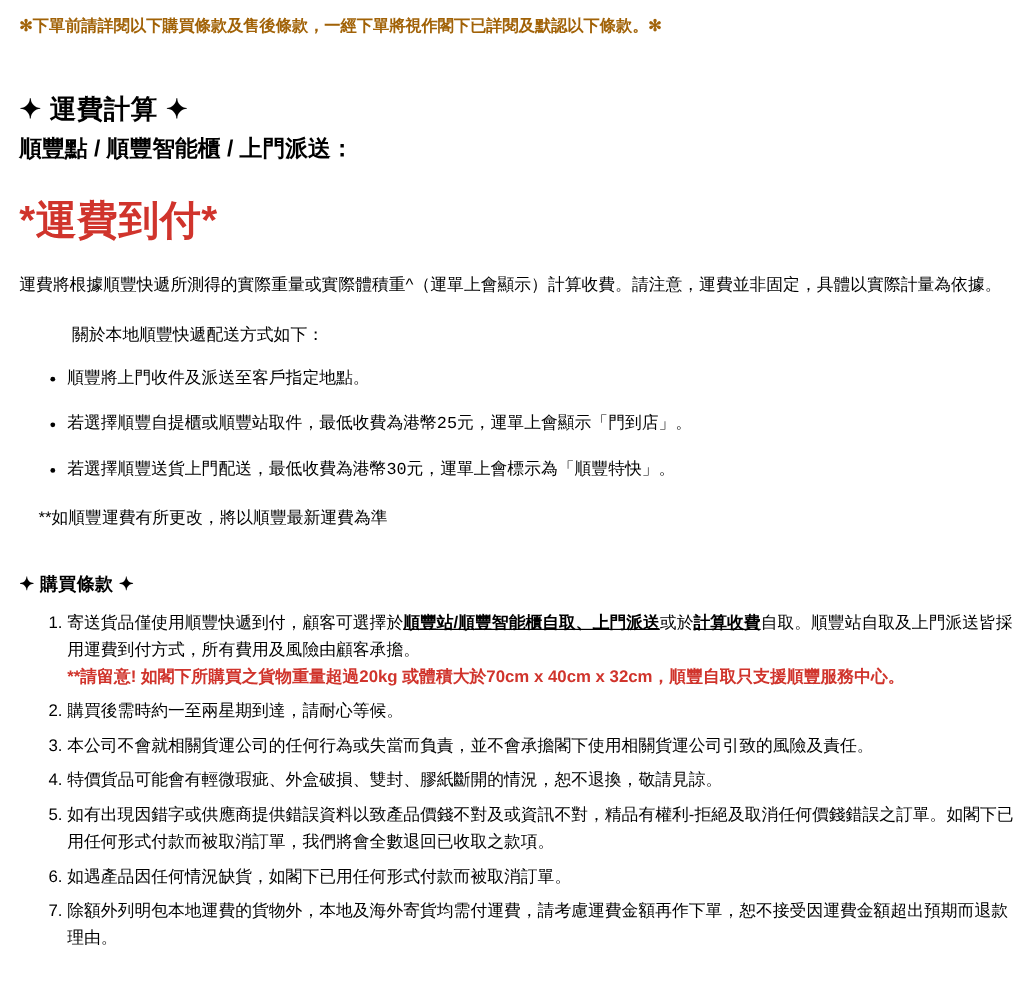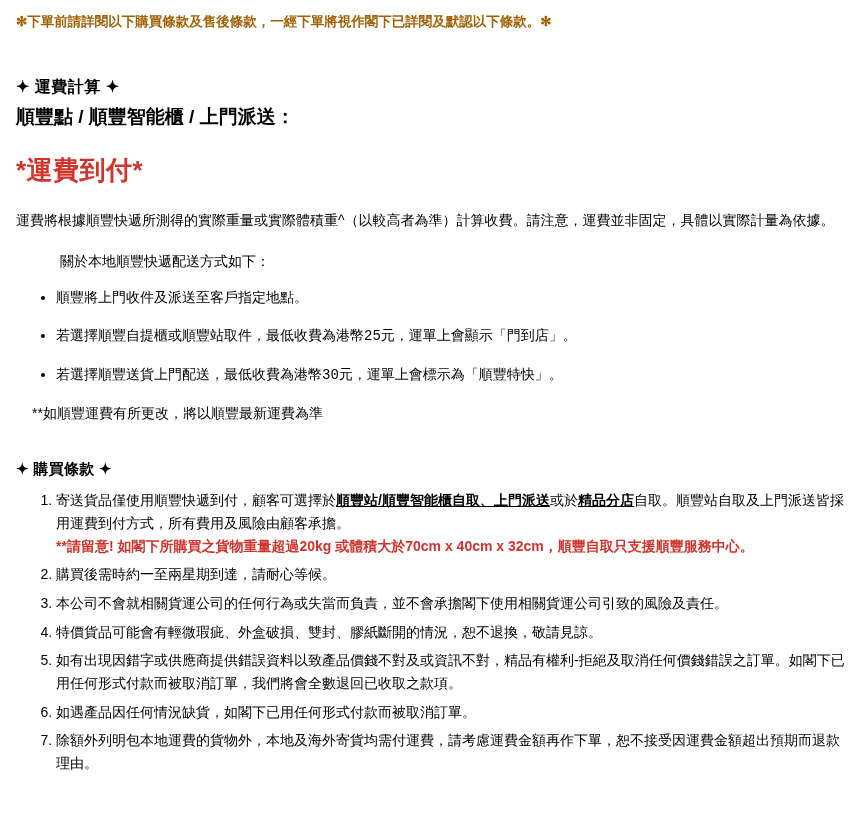--- a/index.html
+++ b/index.html
@@ -24,35 +24,35 @@
     color: #a16207;
     font-weight: bold;
     font-size: 13.5px;
     line-height: 1.5;
     margin: 2px 0 0 0;
     letter-spacing: 0px;
   }
   .spacer-lg { height: 44px; }
 
   h2.section-title {
-    font-size: 16px;
+    font-size: 22px;
     font-weight: bold;
     margin: 0;
     line-height: 1.35;
     letter-spacing: 0.5px;
   }
   h3.sub-title {
     font-size: 19px;
     font-weight: bold;
     margin: 6px 0 0 0;
     line-height: 1.35;
   }
   .big-red {
     color: #d0342c;
-    font-size: 26px;
+    font-size: 34px;
     font-weight: bold;
     line-height: 1.2;
     margin: 26px 0 12px 0;
     letter-spacing: 0.5px;
   }
   p.body-text {
     font-size: 14px;
     line-height: 1.65;
     margin: 22px 0 0 0;
   }
@@ -112,39 +112,39 @@
 
   <p class="notice">✻下單前請詳閱以下購買條款及售後條款，一經下單將視作閣下已詳閱及默認以下條款。✻</p>
 
   <div class="spacer-lg"></div>
 
   <h2 class="section-title">✦ 運費計算 ✦</h2>
   <h3 class="sub-title">順豐點 / 順豐智能櫃 / 上門派送：</h3>
 
   <div class="big-red">*運費到付*</div>
 
-  <p class="body-text">運費將根據順豐快遞所測得的實際重量或實際體積重^（以較高者為準）計算收費。請注意，運費並非固定，具體以實際計量為依據。</p>
+  <p class="body-text">運費將根據順豐快遞所測得的實際重量或實際體積重^（運單上會顯示）計算收費。請注意，運費並非固定，具體以實際計量為依據。</p>
 
   <p class="body-text tight">關於本地順豐快遞配送方式如下：</p>
 
   <ul class="bullets">
     <li>順豐將上門收件及派送至客戶指定地點。</li>
     <li>若選擇順豐自提櫃或順豐站取件，最低收費為港幣25元，運單上會顯示「門到店」。</li>
     <li>若選擇順豐送貨上門配送，最低收費為港幣30元，運單上會標示為「順豐特快」。</li>
   </ul>
 
   <p class="note-small">**如順豐運費有所更改，將以順豐最新運費為準</p>
 
 
   <h2 class="terms-title">✦ 購買條款 ✦</h2>
 
   <ol class="terms">
 
     <li>
-      <span class="inline">寄送貨品僅使用順豐快遞到付，顧客可選擇於</span><span class="inline b u">順豐站/順豐智能櫃自取、上門派送</span><span class="inline">或於</span><span class="inline b u">精品分店</span><span class="inline">自取。順豐站自取及上門派送皆採用運費到付方式，所有費用及風險由顧客承擔。</span>
+      <span class="inline">寄送貨品僅使用順豐快遞到付，顧客可選擇於</span><span class="inline b u">順豐站/順豐智能櫃自取、上門派送</span><span class="inline">或於</span><span class="inline b u">計算收費</span><span class="inline">自取。順豐站自取及上門派送皆採用運費到付方式，所有費用及風險由顧客承擔。</span>
       <div class="red-bold">**請留意! 如閣下所購買之貨物重量超過20kg 或體積大於70cm x 40cm x 32cm，順豐自取只支援順豐服務中心。</div>
     </li>
 
     <li>購買後需時約一至兩星期到達，請耐心等候。</li>
     <li>本公司不會就相關貨運公司的任何行為或失當而負責，並不會承擔閣下使用相關貨運公司引致的風險及責任。</li>
     <li>特價貨品可能會有輕微瑕疵、外盒破損、雙封、膠紙斷開的情況，恕不退換，敬請見諒。</li>
     <li>如有出現因錯字或供應商提供錯誤資料以致產品價錢不對及或資訊不對，精品有權利-拒絕及取消任何價錢錯誤之訂單。如閣下已用任何形式付款而被取消訂單，我們將會全數退回已收取之款項。</li>
     <li>如遇產品因任何情況缺貨，如閣下已用任何形式付款而被取消訂單。</li>
     <li>除額外列明包本地運費的貨物外，本地及海外寄貨均需付運費，請考慮運費金額再作下單，恕不接受因運費金額超出預期而退款理由。</li>
 

